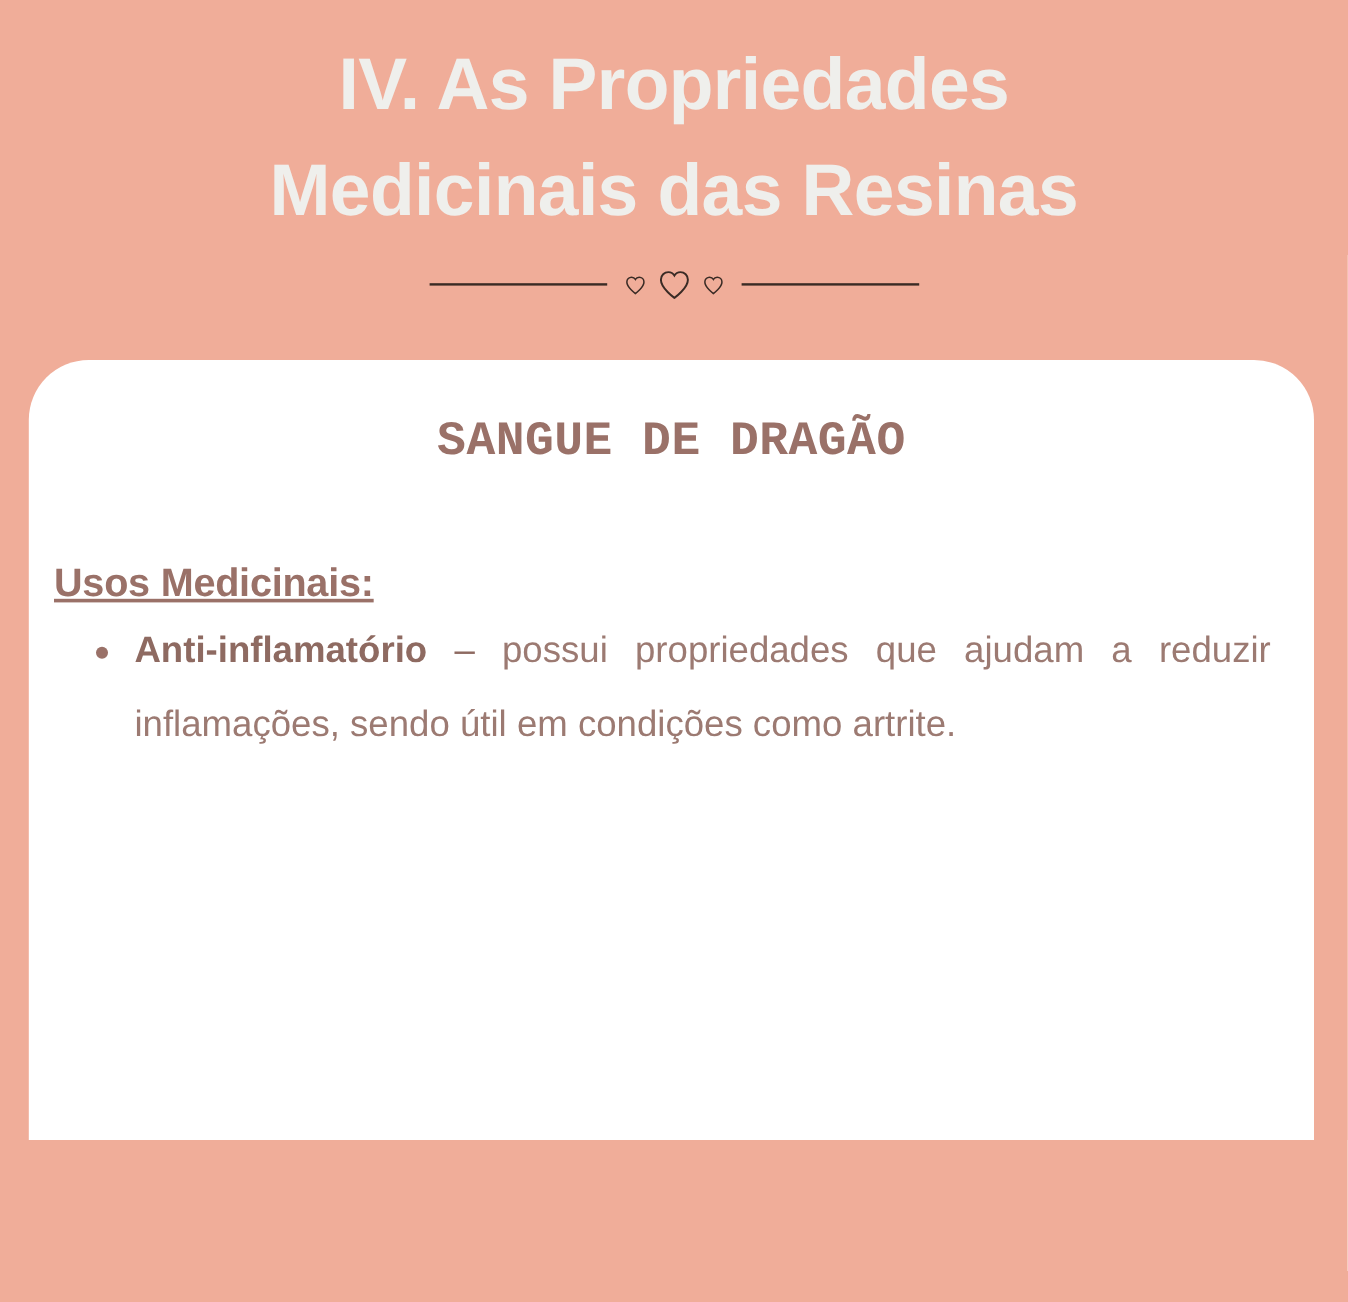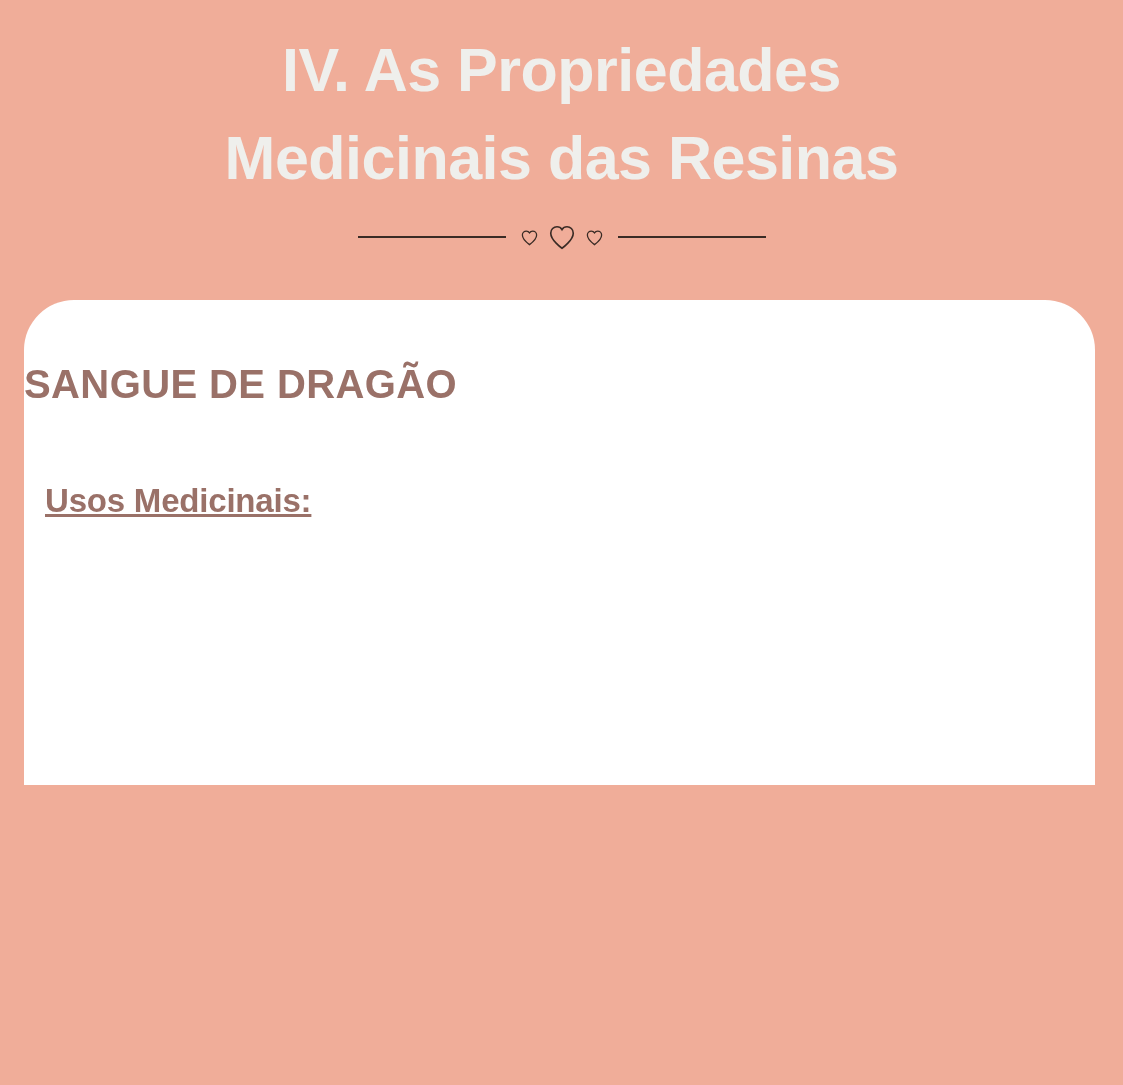--- a/index.html
+++ b/index.html
@@ -10,21 +10,21 @@
     width: 1123px;
     height: 1085px;
     overflow: hidden;
     background: #f0ad99;
     font-family: "Liberation Sans", sans-serif;
   }
 
   .page {
     position: relative;
     width: 1123px;
-    height: 785px;
+    height: 950px;
     background: #f0ad99;
     overflow: hidden;
   }
 
   
   .header {
     position: absolute;
     left: 0;
     top: 0;
     width: 1123px;
@@ -80,24 +80,24 @@
     width: 1071px;
     height: 785px;
     background: #ffffff;
     border-radius: 50px 50px 0 0;
     box-sizing: border-box;
     overflow: hidden;
   }
 
   .card-title {
     margin: 0;
-    padding-top: 60px;
-    text-align: left;
+    padding-top: 45px;
+    text-align: center;
     color: #9a7168;
-    font-family: Liberation Sans, sans-serif;
+    font-family: Liberation Mono, monospace;
     font-weight: 700;
     font-size: 40px;
     letter-spacing: 0.4px;
     line-height: 48px;
   }
 
   .section-label {
     margin: 0;
     padding: 73px 0 0 21px;
     color: #9a7168;
@@ -202,20 +202,23 @@
     </span>
     <span class="divider-line"></span>
   </div>
 
   <div class="card">
     <h2 class="card-title">SANGUE DE DRAGÃO</h2>
 
     <p class="section-label">Usos Medicinais:</p>
 
     <ul class="uses-list">
+      <li class="use-item">
+        <span class="use-term">Anti-inflamatório</span><span class="use-dash"> – </span><span class="use-desc">possui propriedades que ajudam a reduzir inflamações, sendo útil em condições como artrite.</span>
+      </li>
     </ul>
   </div>
 
   <div class="photo">
     <div class="photo-inner"></div>
   </div>
 
 </div>
 
 </body></html>

